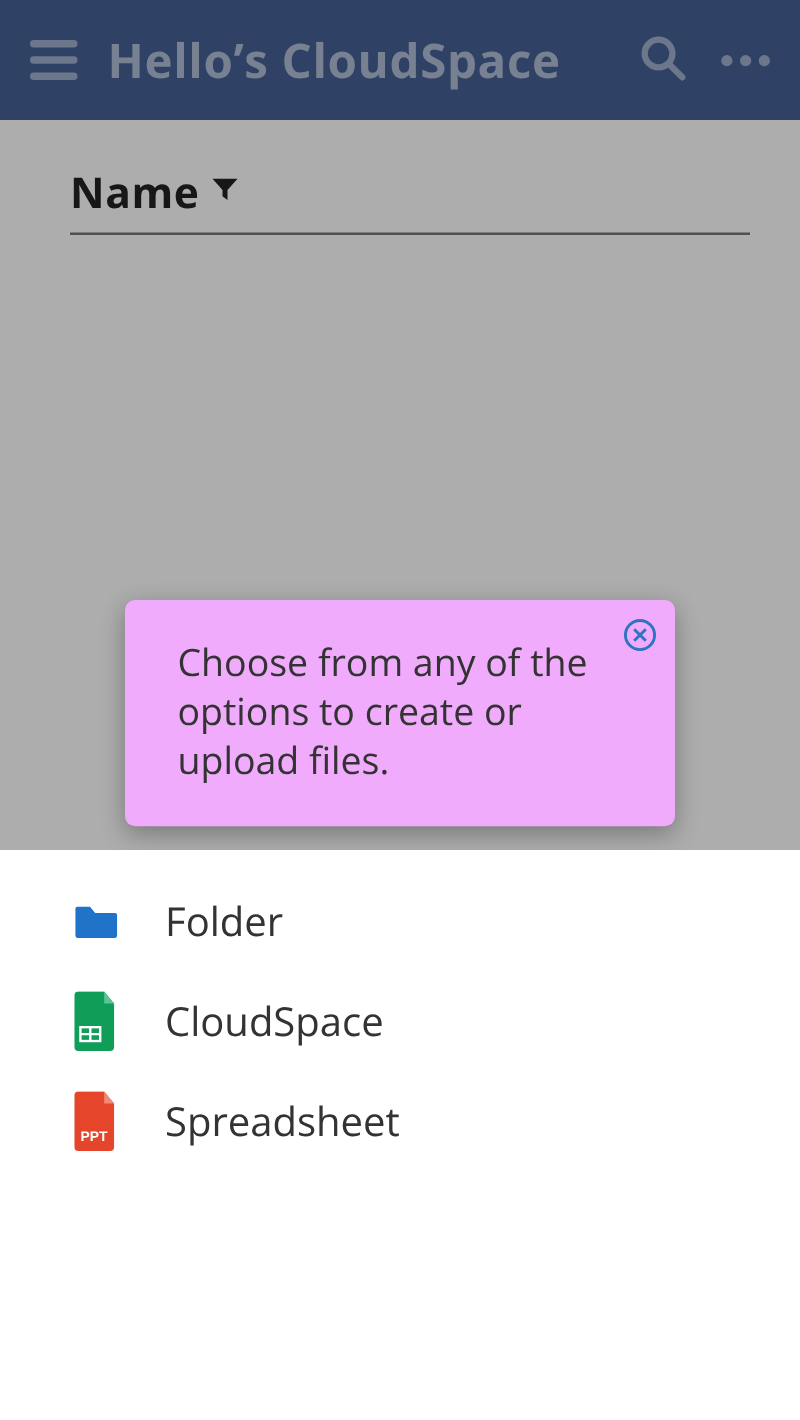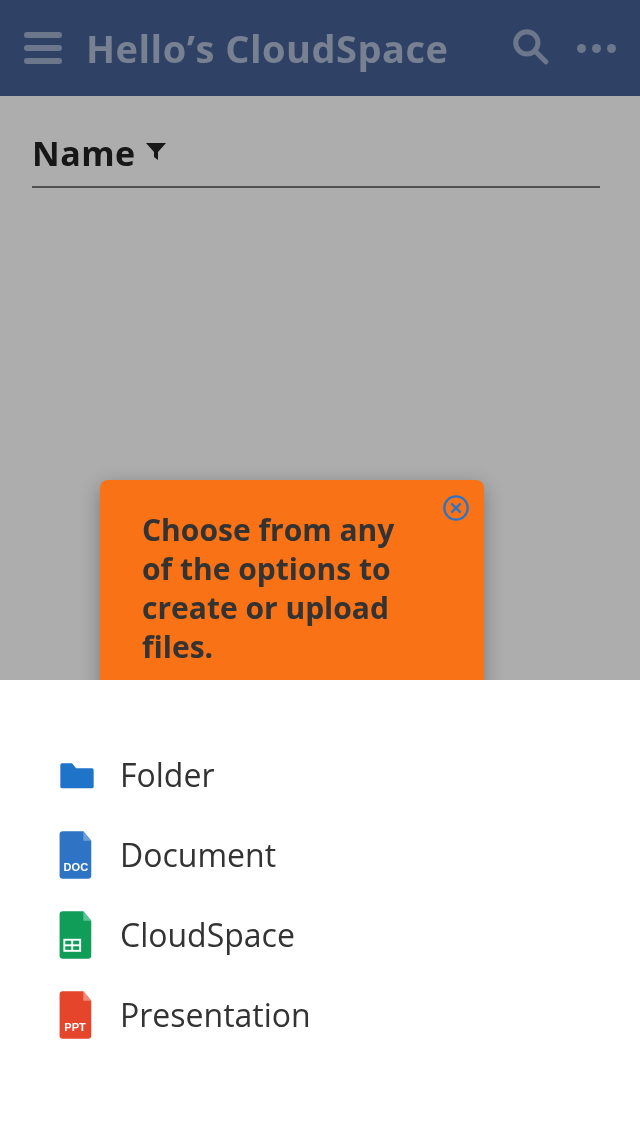--- a/index.html
+++ b/index.html
@@ -19,56 +19,55 @@
   .search-icon svg { width: 38px; height: 38px; }
   .more-icon { display: flex; gap: 6px; }
   .more-icon span { width: 9px; height: 9px; background: #9fb0cd; border-radius: 50%; }
 
   
   .content {
     position: absolute; top: 96px; left: 0; right: 0; bottom: 0;
     background: #ffffff;
   }
   .name-row {
-    margin: 34px 40px 0 32px;
+    margin: 34px 40px 0 56px;
     border-bottom: 2px solid #777;
     padding-bottom: 10px;
     display: flex; align-items: center; gap: 8px;
   }
   .name-label { font-size: 34px; font-weight: 700; color: #222; letter-spacing: 0.5px; }
   .filter-icon svg { width: 24px; height: 24px; }
 
   
   .scrim {
     position: absolute; top: 0; left: 0; right: 0; height: 680px;
     background: rgba(0,0,0,0.32);
   }
 
   
   .coach {
-    position: absolute; left: 100px; top: 480px; width: 384px;
-    background: #f97316; border-radius: 8px;
+    position: absolute; left: 100px; top: 480px; width: 440px;
+    background: #f0abfc; border-radius: 8px;
     box-shadow: 0 6px 20px rgba(0,0,0,0.3);
     padding: 30px 56px 34px 42px;
-    font-weight: bold;
   }
   .coach-text { font-size: 30px; line-height: 1.3; color: #333; }
   .coach-close {
     position: absolute; top: 14px; right: 14px;
     width: 28px; height: 28px; cursor: pointer;
   }
 
   
   .sheet {
     position: absolute; left: 0; right: 0; bottom: 0; top: 680px;
     background: #ffffff;
     padding: 36px 0 0 56px;
   }
   .option {
-    display: flex; align-items: flex-end; gap: 22px;
+    display: flex; align-items: flex-start; gap: 34px;
     height: 80px; cursor: pointer;
   }
   .option-label { font-size: 32px; color: #333; }
   .opt-icon { width: 42px; height: 42px; display: flex; align-items: center; justify-content: center; }
 
 </style>
 </head>
 <body>
 
 <div class="screen">
@@ -124,30 +123,20 @@
     <div class="option">
       <span class="opt-icon">
         <svg viewBox="0 0 24 24" width="40" height="40" fill="#1f73c9">
           <path d="M3 5 h6 l2.5 3 H21 a1 1 0 0 1 1 1 V19 a1 1 0 0 1 -1 1 H3 a1 1 0 0 1 -1 -1 V6 a1 1 0 0 1 1 -1 Z"></path>
         </svg>
       </span>
       <span class="option-label">Folder</span>
     </div>
 
 
-    <div class="option">
-      <span class="opt-icon">
-        <svg viewBox="0 0 24 30" width="38" height="48">
-          <path fill="#2f74c4" d="M3 0 H16 L21 6 V28 a2 2 0 0 1 -2 2 H3 a2 2 0 0 1 -2 -2 V2 a2 2 0 0 1 2 -2 Z"></path>
-          <path fill="#6aa0d8" d="M16 0 L21 6 H16 Z"></path>
-          <text x="3.5" y="25" font-size="7" font-weight="700" fill="#ffffff" font-family="Arial">DOC</text>
-        </svg>
-      </span>
-      <span class="option-label">Document</span>
-    </div>
 
     <div class="option">
       <span class="opt-icon">
         <svg viewBox="0 0 24 30" width="38" height="48">
           <path fill="#0f9d58" d="M3 0 H16 L21 6 V28 a2 2 0 0 1 -2 2 H3 a2 2 0 0 1 -2 -2 V2 a2 2 0 0 1 2 -2 Z"></path>
           <path fill="#5cc497" d="M16 0 L21 6 H16 Z"></path>
           <g stroke="#ffffff" stroke-width="1.2">
             <rect x="4" y="18" width="10" height="7" fill="none"></rect>
             <line x1="4" y1="21.5" x2="14" y2="21.5"></line>
             <line x1="9" y1="18" x2="9" y2="25"></line>
@@ -158,18 +147,18 @@
     </div>
 
     <div class="option">
       <span class="opt-icon">
         <svg viewBox="0 0 24 30" width="38" height="48">
           <path fill="#e5452a" d="M3 0 H16 L21 6 V28 a2 2 0 0 1 -2 2 H3 a2 2 0 0 1 -2 -2 V2 a2 2 0 0 1 2 -2 Z"></path>
           <path fill="#f08b77" d="M16 0 L21 6 H16 Z"></path>
           <text x="4" y="25" font-size="7" font-weight="700" fill="#ffffff" font-family="Arial">PPT</text>
         </svg>
       </span>
-      <span class="option-label">Presentation</span>
+      <span class="option-label">Spreadsheet</span>
     </div>
 
   </div>
 
 </div>
 
 </body></html>

